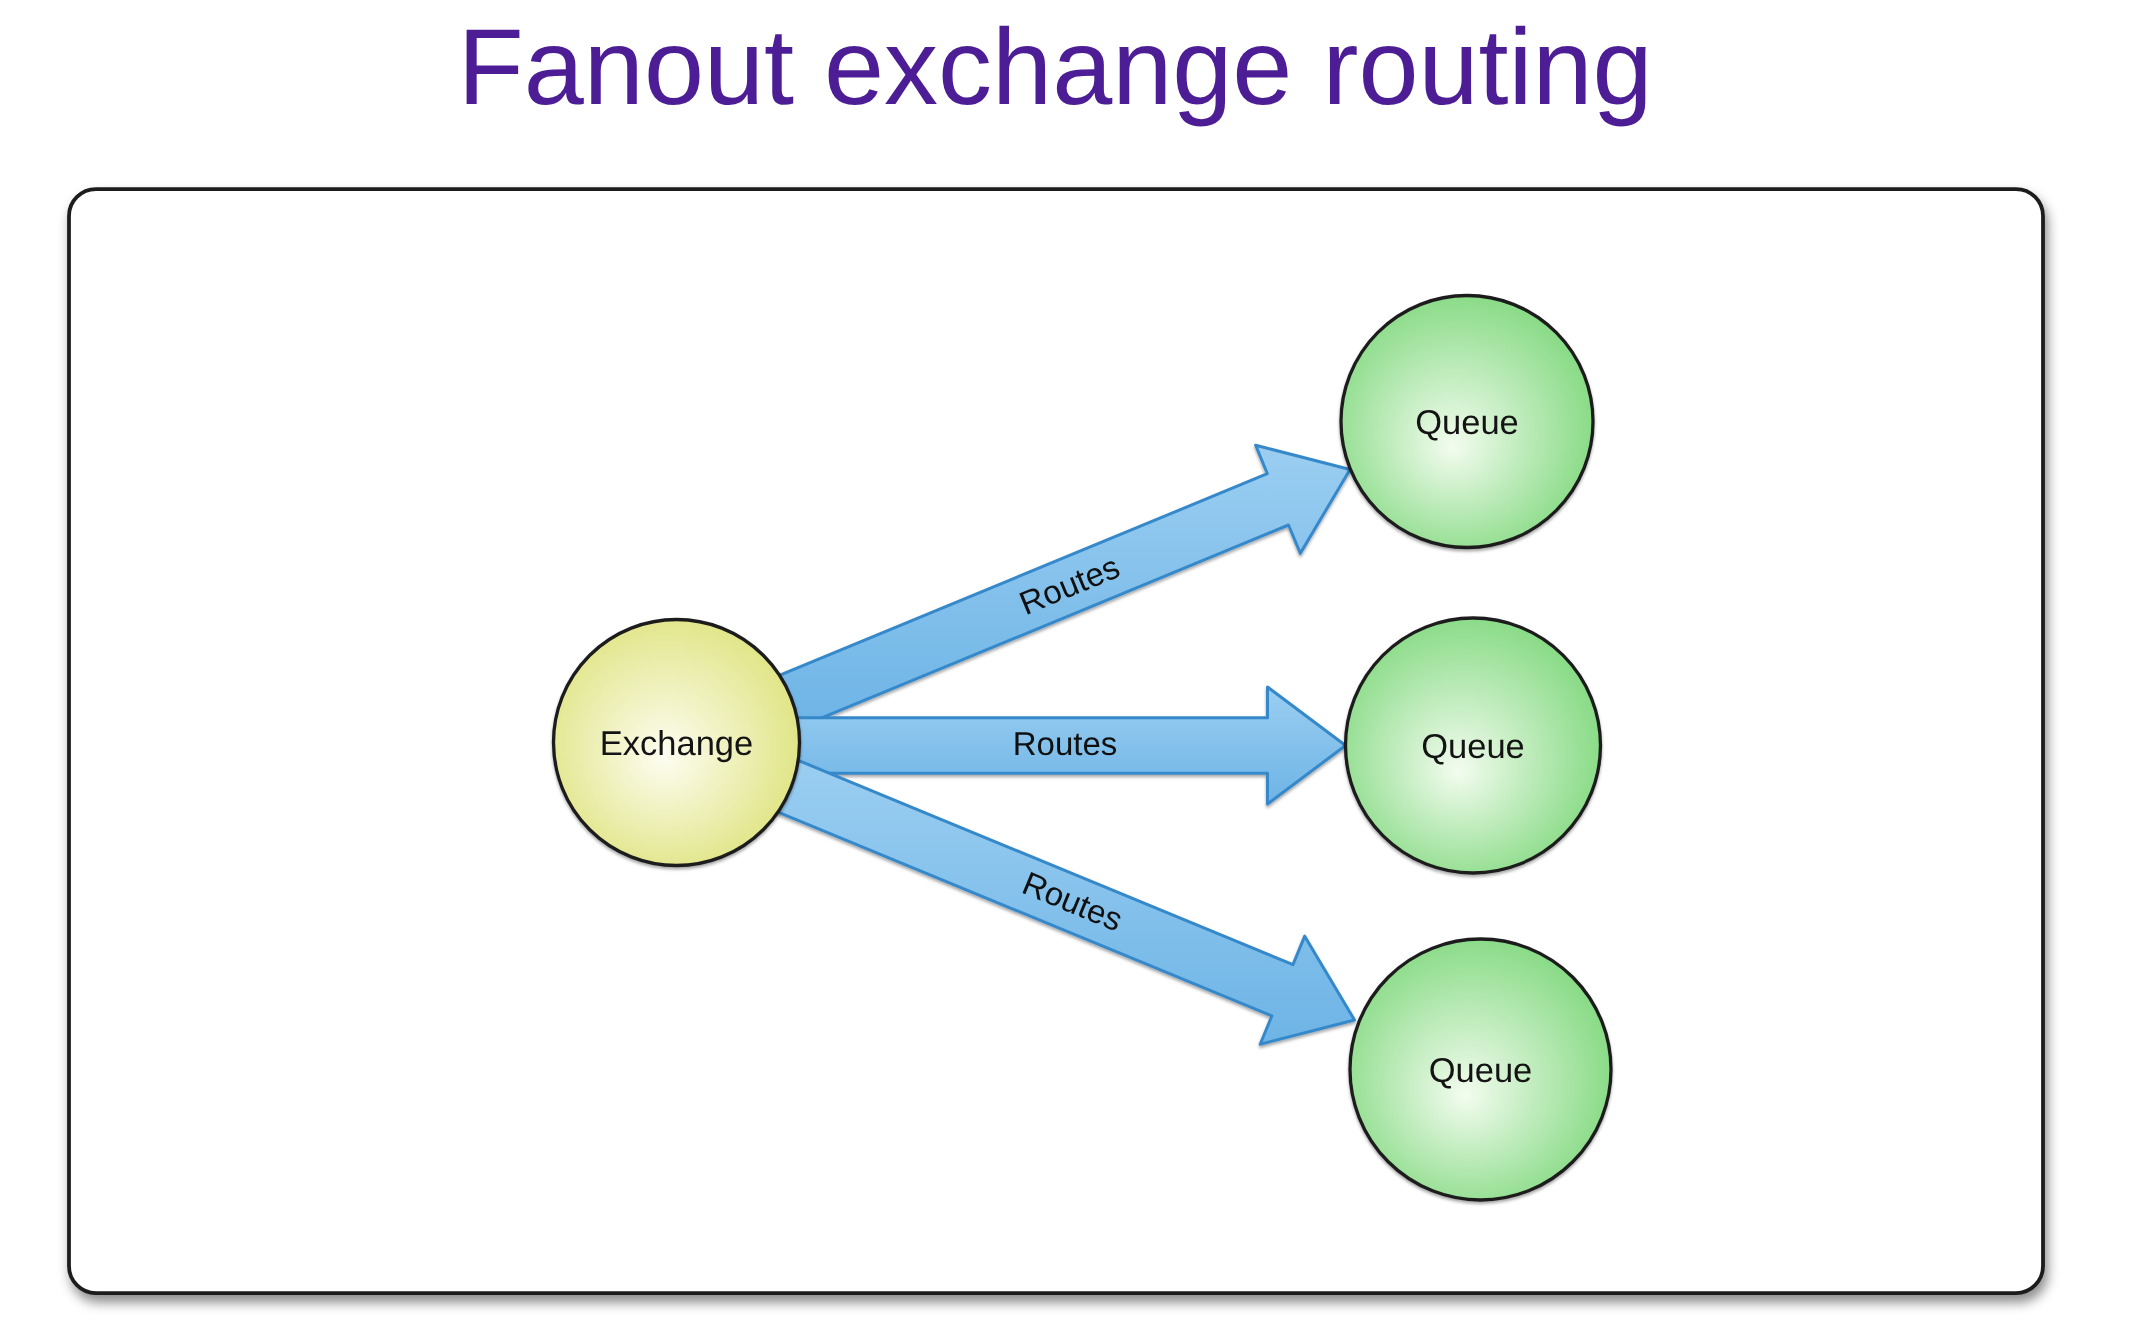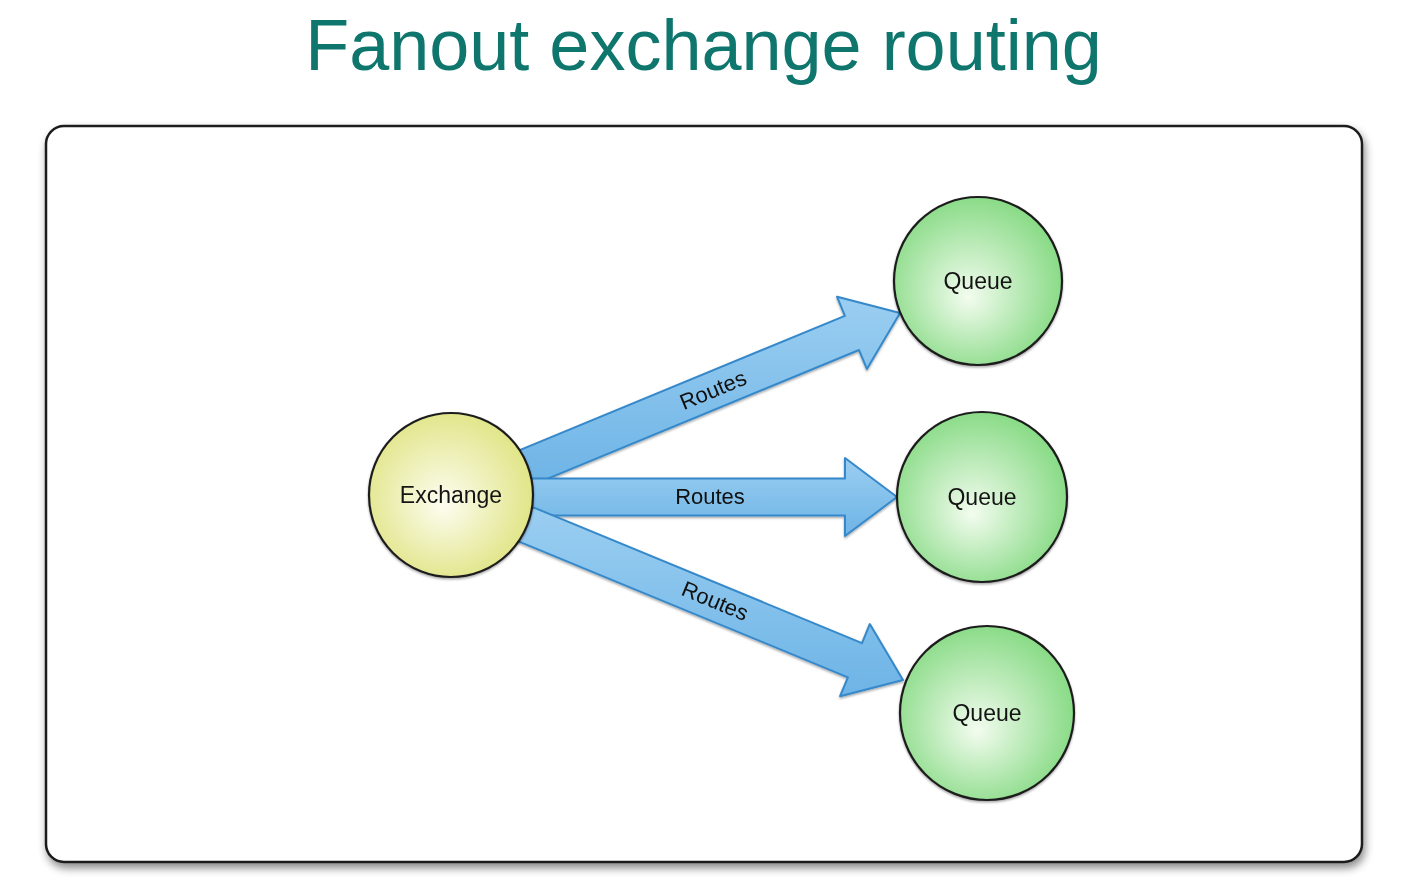--- a/index.html
+++ b/index.html
@@ -19,21 +19,21 @@
   .page-title {
     position: absolute;
     top: 6px;
     left: 45px;
     width: 1317px;
     text-align: center;
     font-size: 72px;
     font-weight: 400;
     line-height: 1.1;
     letter-spacing: 0px;
-    color: #0f766e;
+    color: #4c1d95;
     white-space: nowrap;
   }
   svg.diagram-svg {
     position: absolute;
     left: 0;
     top: 0;
     width: 1420px;
     height: 896px;
     display: block;
   }

